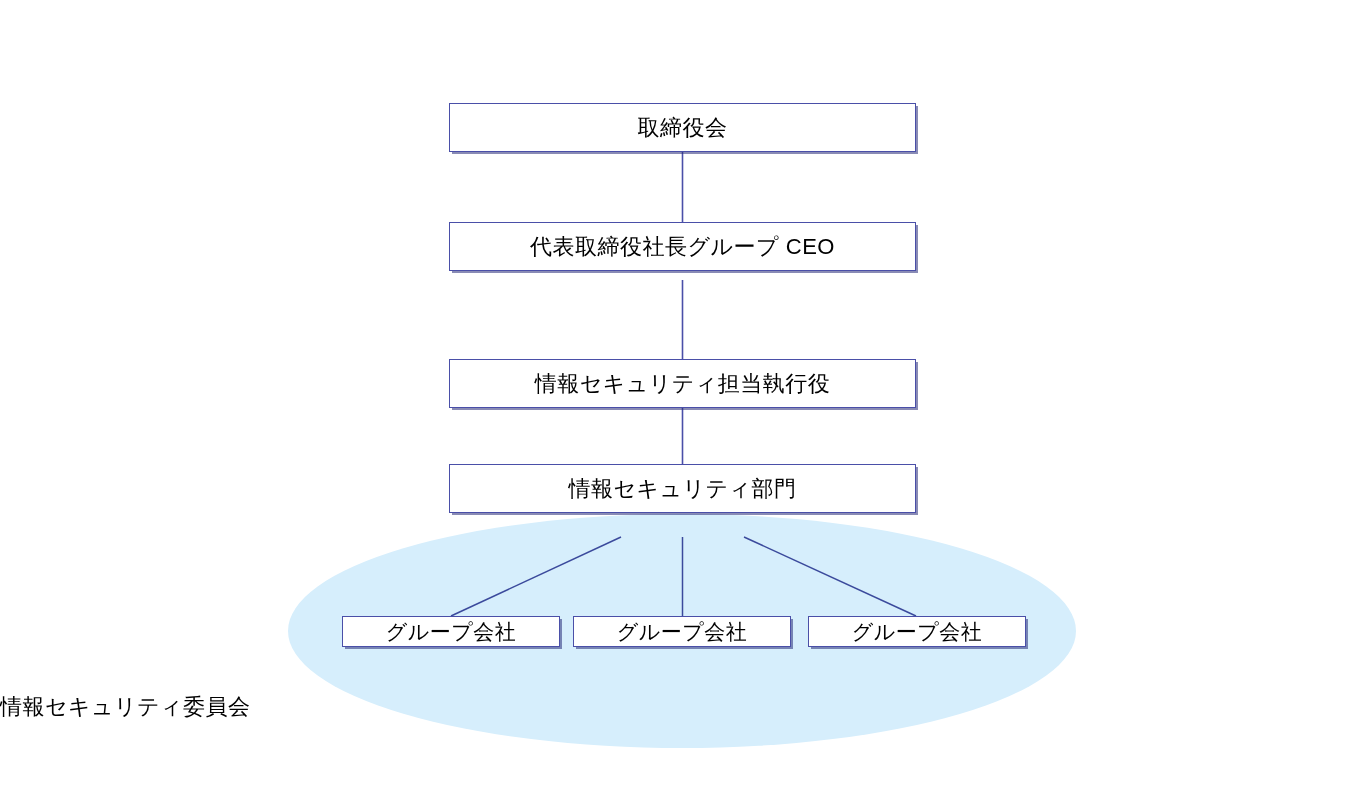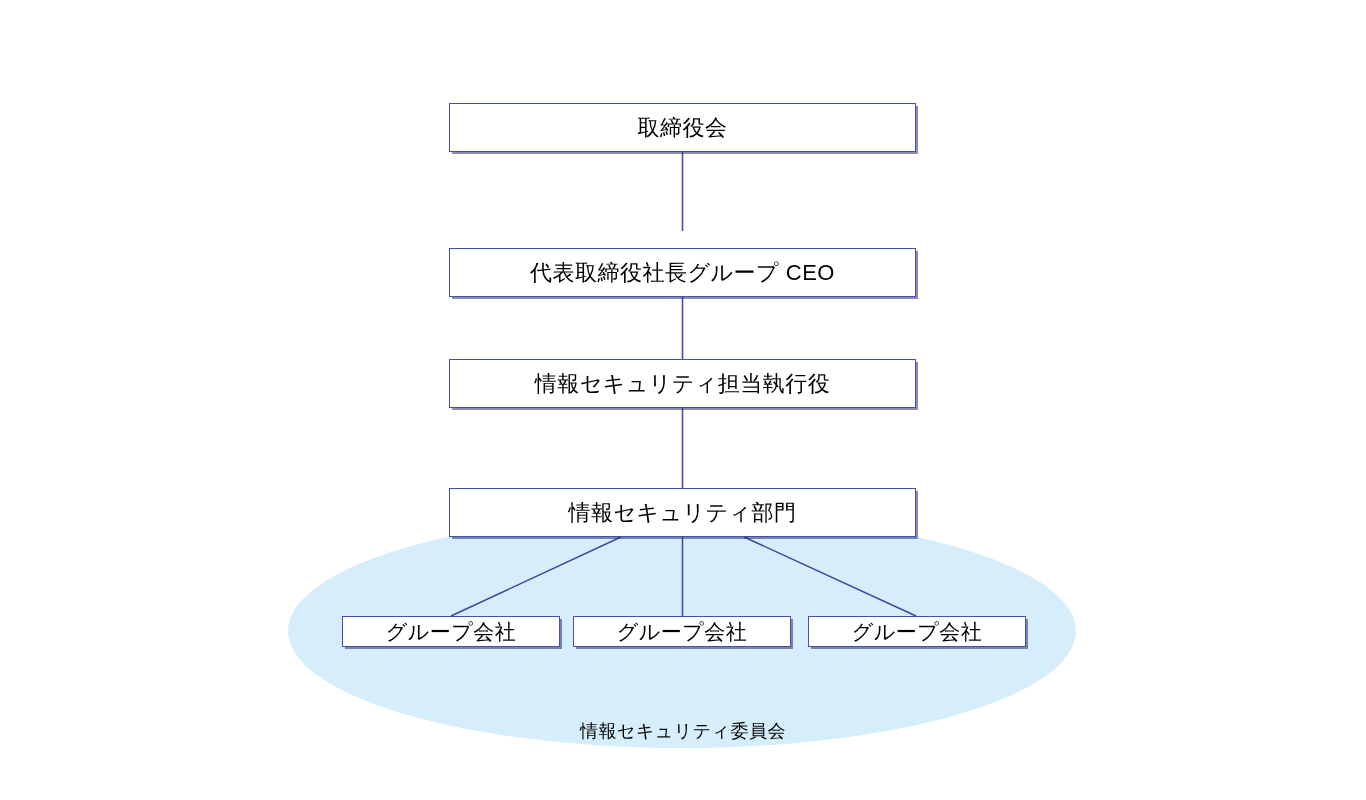--- a/index.html
+++ b/index.html
@@ -46,43 +46,42 @@
     letter-spacing: 0.5px;
   }
   
   .chain-box {
     left: 449px;
     width: 467px;
     height: 49px;
     font-size: 22px;
   }
   #node-board        { top: 103px; }
-  #node-ceo          { top: 248px; }
+  #node-ceo          { top: 222px; }
   #node-ciso         { top: 359px; text-align: right; }
-  #node-secdept      { top: 488px; }
+  #node-secdept      { top: 464px; }
 
   
   .group-box {
     top: 616px;
     width: 218px;
     height: 31px;
     font-size: 21px;
   }
   #node-group-1 { left: 342px; }
   #node-group-2 { left: 573px; }
   #node-group-3 { left: 808px; }
 
   
   #committee-caption {
     position: absolute;
     left: 0;
-    top: 722px;
+    top: 696px;
     width: 1366px;
-    text-align: center;
-    font-size: 18px;
+    font-size: 22px;
     color: #000000;
     line-height: 1;
     letter-spacing: 0.5px;
     pointer-events: none;
   }
 </style>
 </head>
 <body>
 
 <div id="chart-root">

